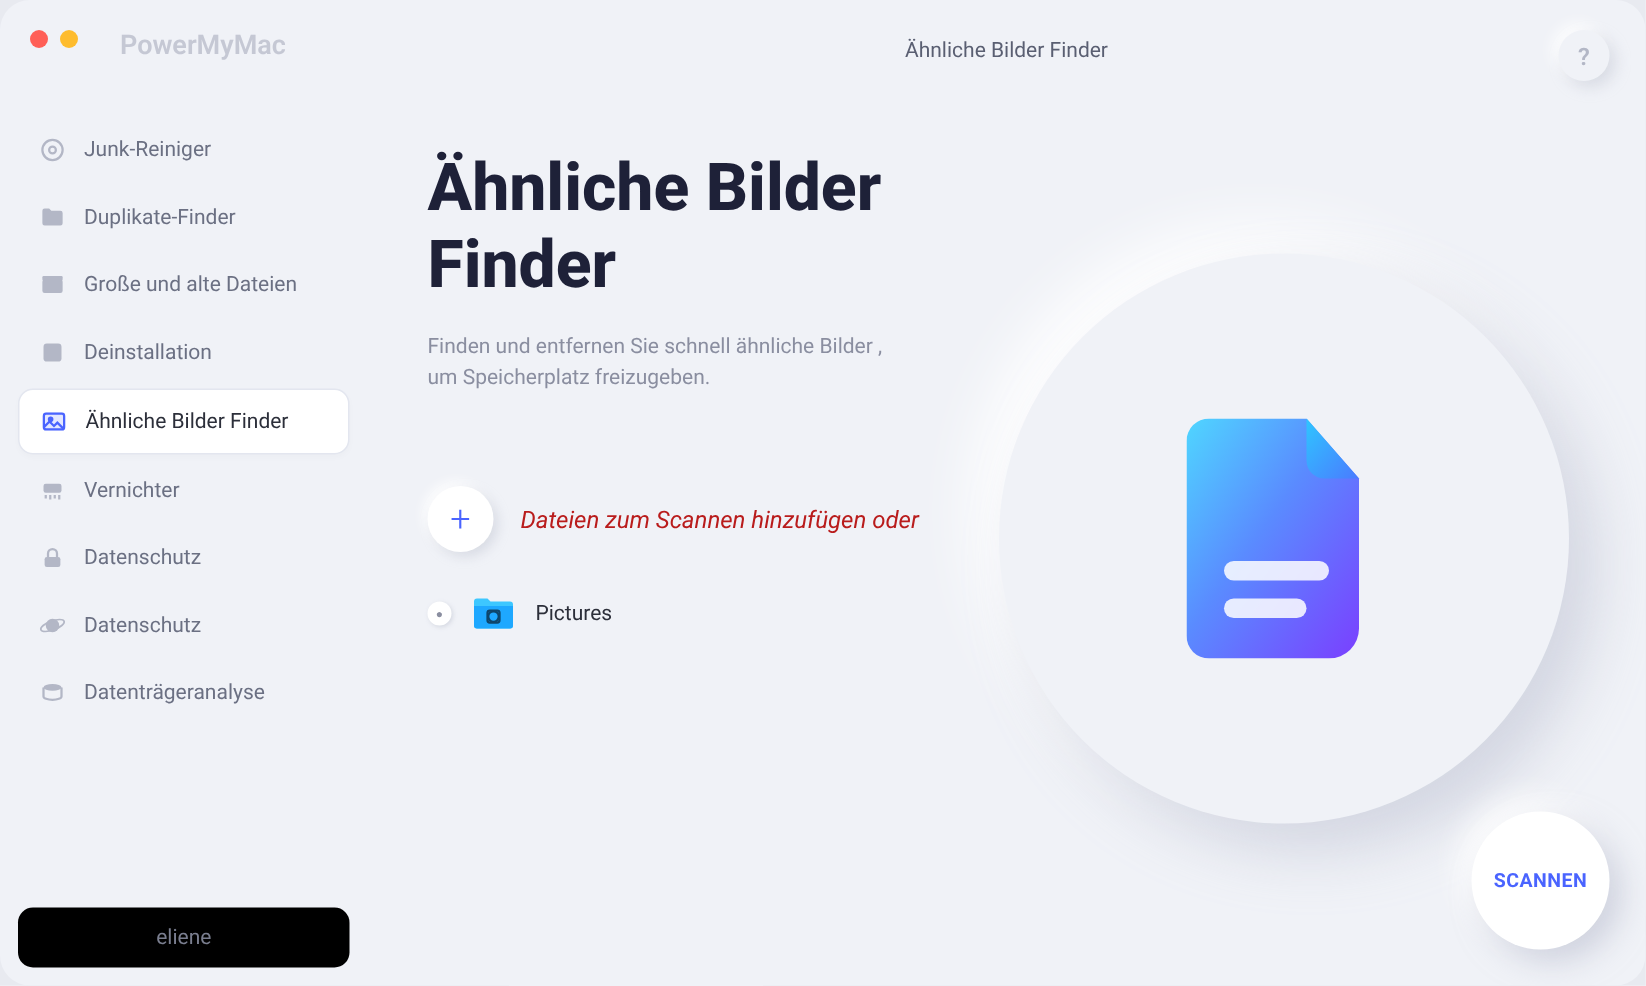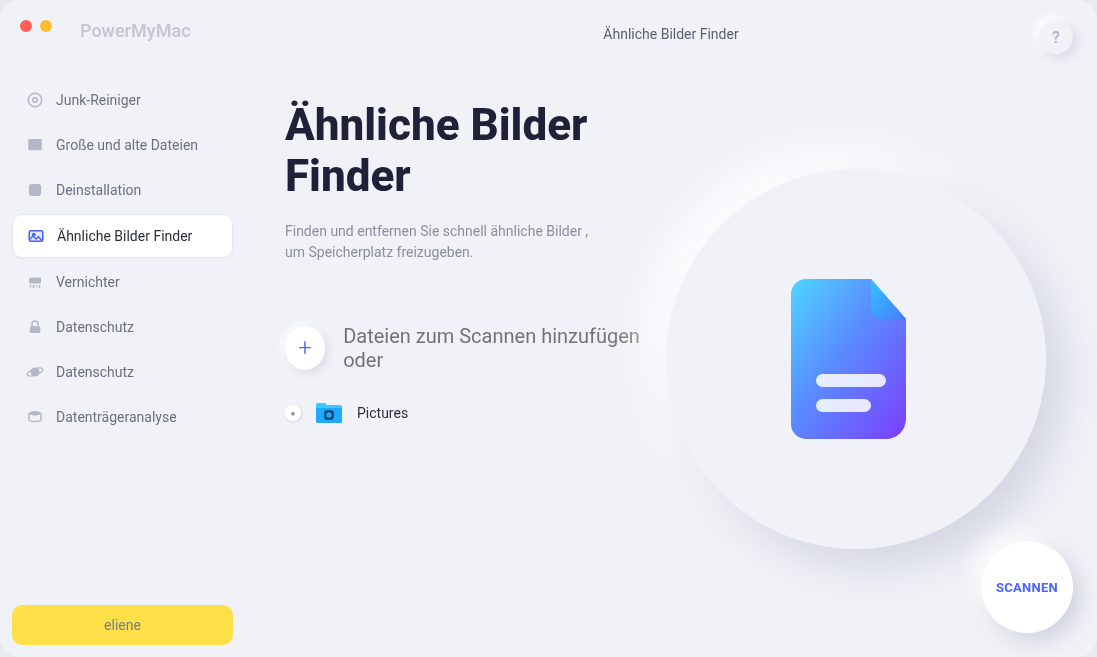--- a/index.html
+++ b/index.html
@@ -79,21 +79,21 @@
       height: 18px;
       display: flex;
       align-items: center;
       justify-content: center;
       color: #b3b7c6;
     }
     .sidebar-item.active .icon {
       color: #4a64ff;
     }
     .sidebar-footer {
-      background: #fde047;
+      background: #000000;
       border-radius: 10px;
       padding: 12px;
       text-align: center;
       color: #7a7e8f;
       font-size: 14px;
       margin-top: auto;
     }
     .main {
       flex: 1;
       position: relative;
@@ -160,23 +160,24 @@
       box-shadow: 3px 3px 8px rgba(180,185,200,0.4), -3px -3px 8px rgba(255,255,255,0.9);
       display: flex;
       align-items: center;
       justify-content: center;
       color: #4a64ff;
       font-size: 24px;
       font-weight: 300;
       cursor: pointer;
     }
     .add-label {
-      color: #737373;
-      font-size: 20px;
-      cursor: pointer;
+      color: #b91c1c;
+      font-size: 16px;
+      cursor: pointer;
+      font-style: italic;
     }
     .folder-row {
       display: flex;
       align-items: center;
       gap: 14px;
     }
     .folder-remove {
       width: 16px;
       height: 16px;
       border-radius: 50%;
@@ -253,20 +254,28 @@
       <div class="sidebar-item">
         <span class="icon">
           <svg viewBox="0 0 24 24" width="18" height="18" fill="none" stroke="currentColor" stroke-width="2">
               <circle cx="12" cy="12" r="9"></circle>
               <circle cx="12" cy="12" r="3"></circle>
             </svg>
         </span>
         <span>Junk-Reiniger</span>
       </div>
 
+      <div class="sidebar-item">
+        <span class="icon">
+          <svg viewBox="0 0 24 24" width="18" height="18" fill="currentColor">
+              <path d="M3 6a2 2 0 0 1 2-2h4l2 2h8a2 2 0 0 1 2 2v9a2 2 0 0 1-2 2H5a2 2 0 0 1-2-2V6z"></path>
+            </svg>
+        </span>
+        <span>Duplikate-Finder</span>
+      </div>
 
       <div class="sidebar-item">
         <span class="icon">
           <svg viewBox="0 0 24 24" width="18" height="18" fill="currentColor">
               <rect x="3" y="7" width="18" height="12" rx="2"></rect>
               <rect x="3" y="4" width="18" height="4" rx="1"></rect>
             </svg>
         </span>
         <span>Große und alte Dateien</span>
       </div>

